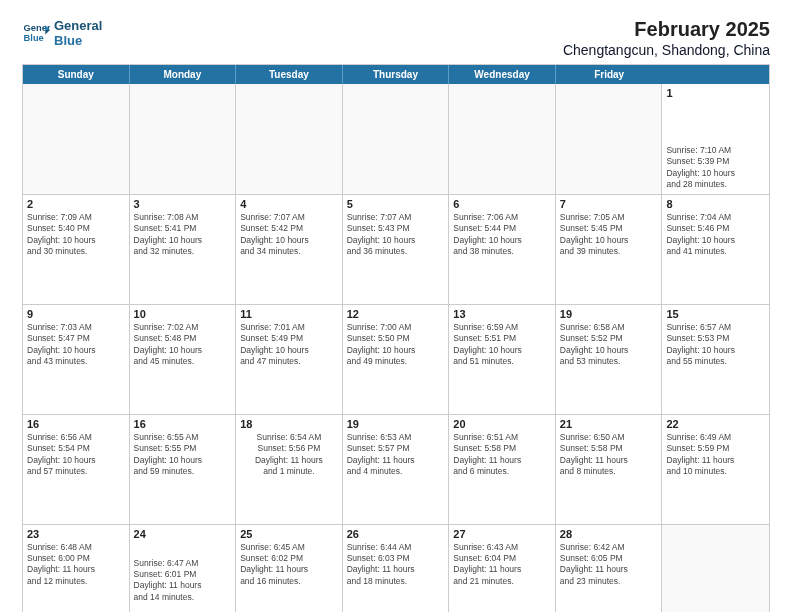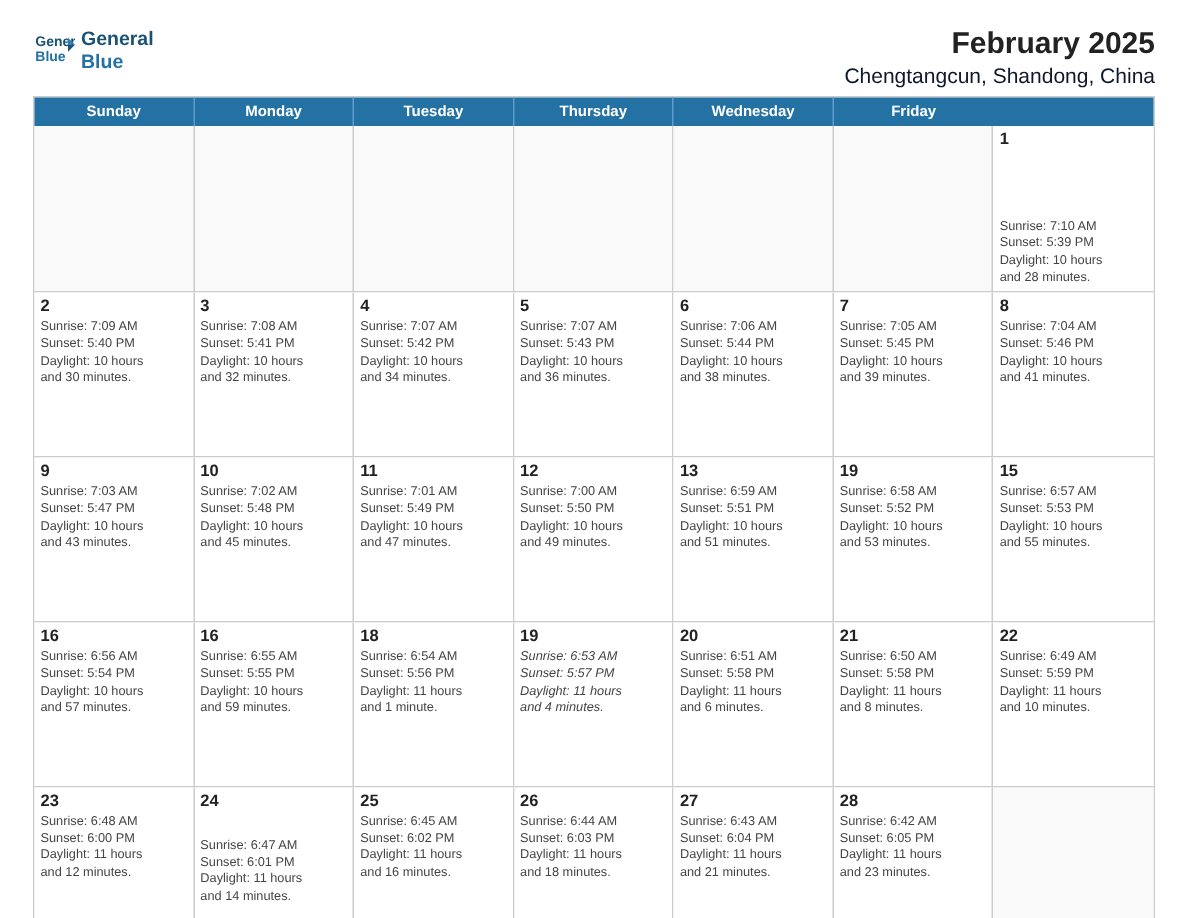--- a/index.html
+++ b/index.html
@@ -262,28 +262,28 @@
           </div>
           <div class="cal-cell">
             <div class="day-num">16</div>
             <div class="cell-text" style="white-space: pre-line;">Sunrise: 6:55 AM
 Sunset: 5:55 PM
 Daylight: 10 hours
 and 59 minutes.</div>
           </div>
           <div class="cal-cell">
             <div class="day-num">18</div>
-            <div class="cell-text" style="white-space: pre-line;">Sunrise: 6:54 AM
+            <div class="cell-text" style="white-space: pre-line; text-align: center;">Sunrise: 6:54 AM
 Sunset: 5:56 PM
 Daylight: 11 hours
 and 1 minute.</div>
           </div>
           <div class="cal-cell">
             <div class="day-num">19</div>
-            <div class="cell-text" style="white-space: pre-line; font-style: italic;">Sunrise: 6:53 AM
+            <div class="cell-text" style="white-space: pre-line;">Sunrise: 6:53 AM
 Sunset: 5:57 PM
 Daylight: 11 hours
 and 4 minutes.</div>
           </div>
           <div class="cal-cell">
             <div class="day-num">20</div>
             <div class="cell-text" style="white-space: pre-line;">Sunrise: 6:51 AM
 Sunset: 5:58 PM
 Daylight: 11 hours
 and 6 minutes.</div>

